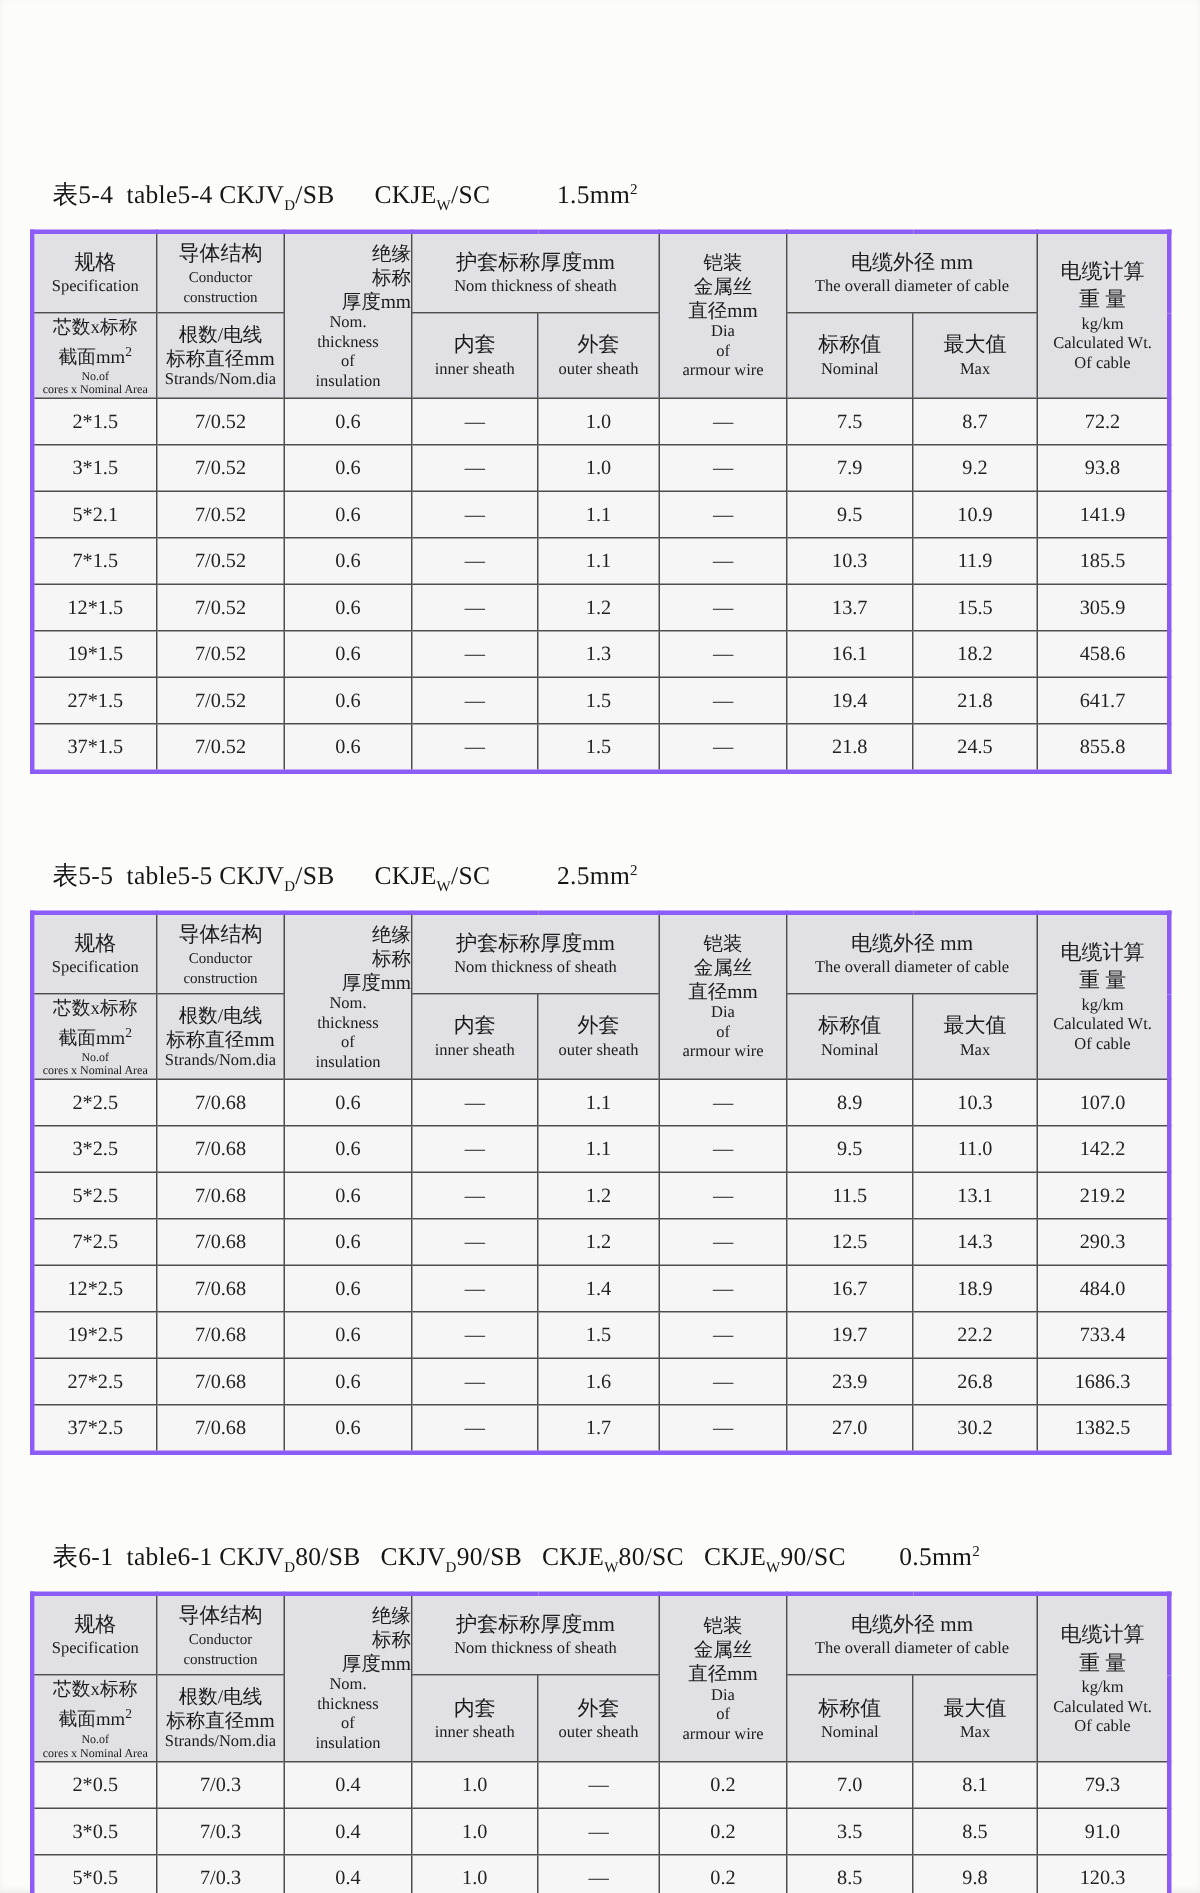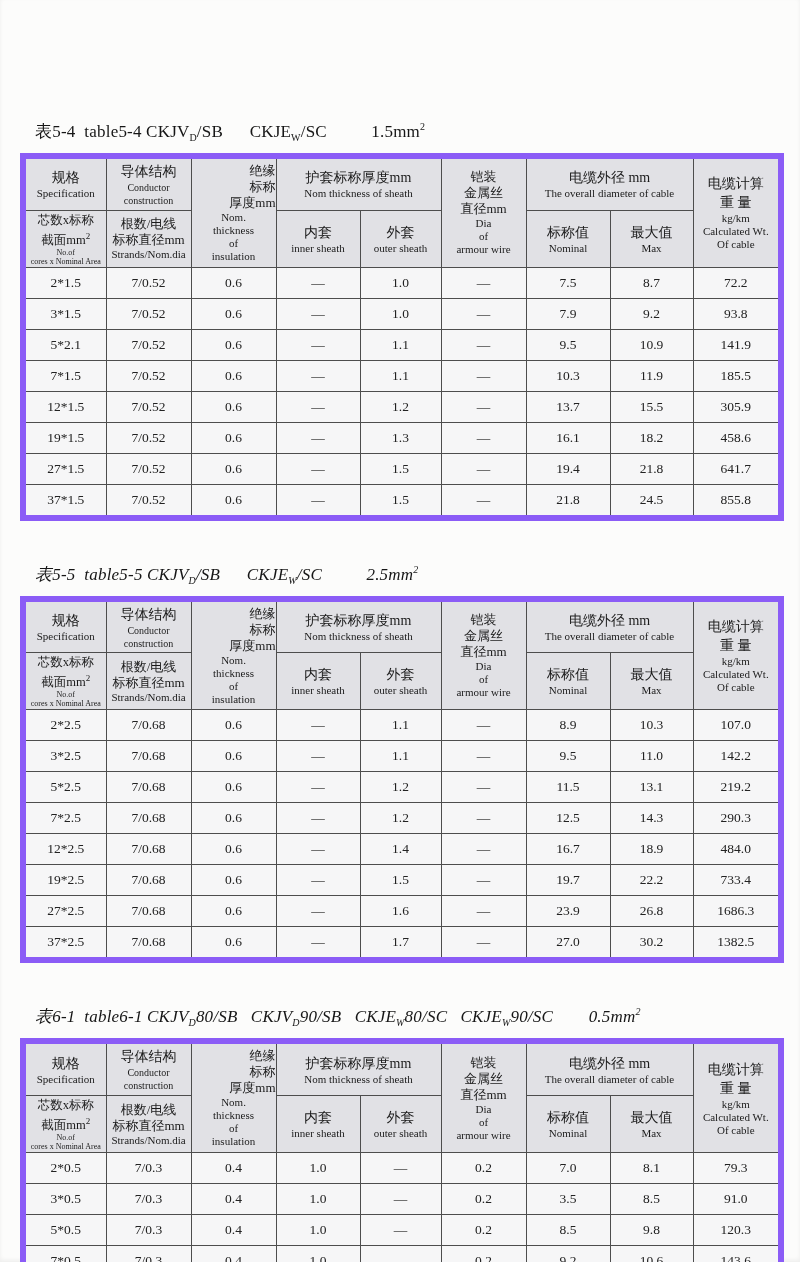--- a/index.html
+++ b/index.html
@@ -8,26 +8,26 @@
     position:relative; width:800px; height:1262px; margin:0 auto;
     background:#fcfcfb; overflow:hidden; color:#1b1b1b;
     box-shadow:inset 0 -2px 4px rgba(0,0,0,0.06);
   }
   #tables-root { padding-top:114px; }
   .table-block { margin:0 0 0 20px; width:734px; }
   .table-title {
     font-size:17px; line-height:25px; padding-left:15px; margin:0 0 3px 0;
     color:#161616; letter-spacing:0.2px; white-space:nowrap;
   }
-  .table-block + .table-block .table-title { margin-top:36px;font-style:italic; }
+  .table-block + .table-block .table-title { margin-top:52px; }
   .table-title sub { font-size:10px; }
   .table-title sup { font-size:10px; }
   table {
     border-collapse:collapse; table-layout:fixed; width:758px;
-    border:6px solid #8b5cf6;
+    border:3px solid #8b5cf6;
   }
   th, td { border:1px solid #4d4d4d; overflow:hidden; }
   th {
     background:#e1e1e5; font-weight:normal; padding:1px 0; vertical-align:middle;
     text-align:center;
   }
   thead tr:nth-child(1) { height:54px; }
   thead tr:nth-child(2) { height:50px; }
   td {
     background:#f6f6f7; text-align:center; vertical-align:middle;

